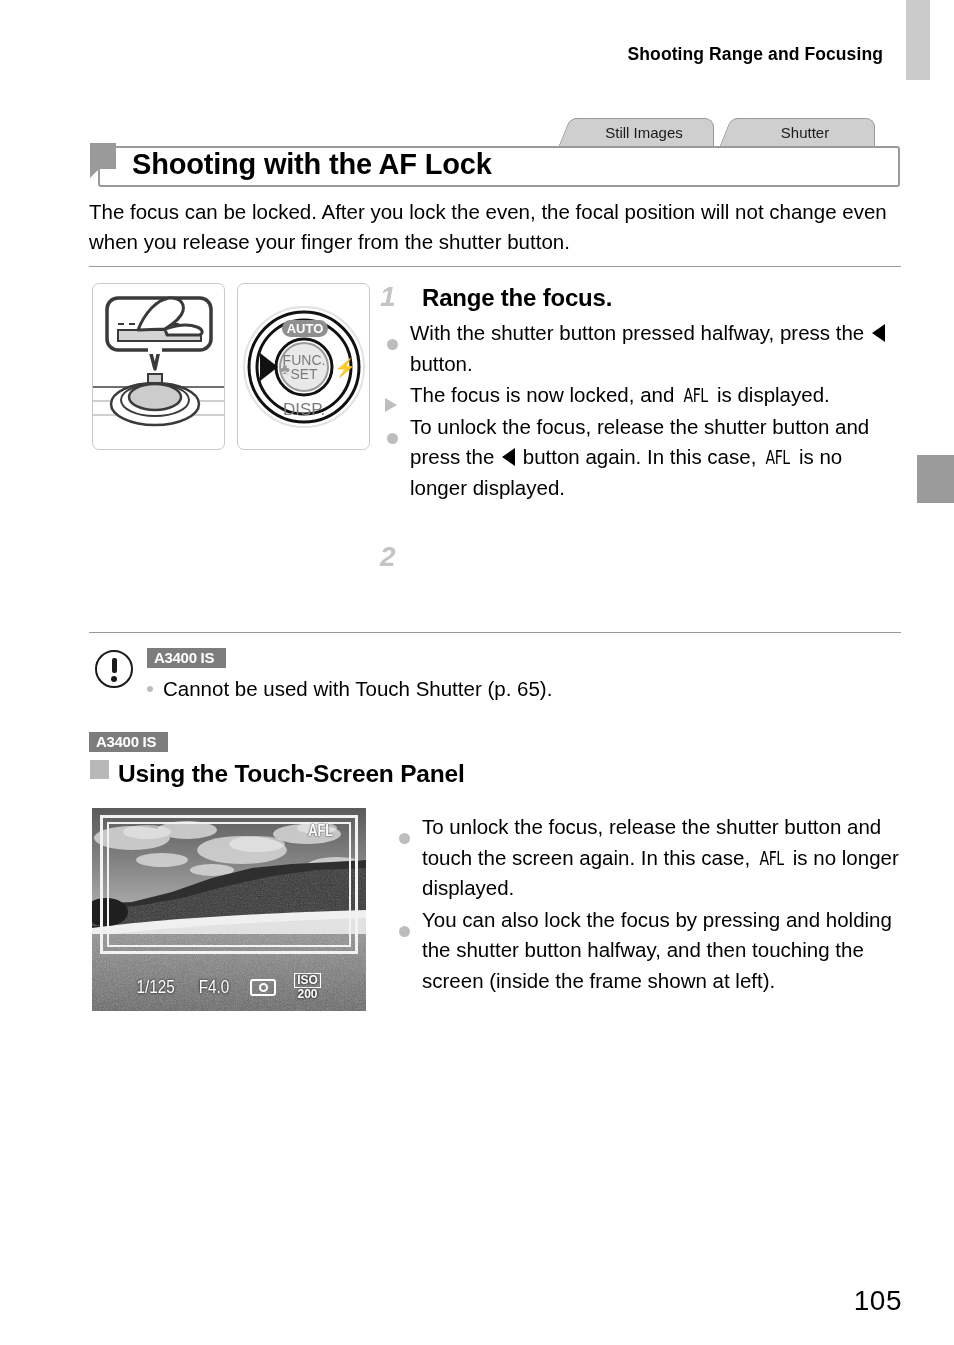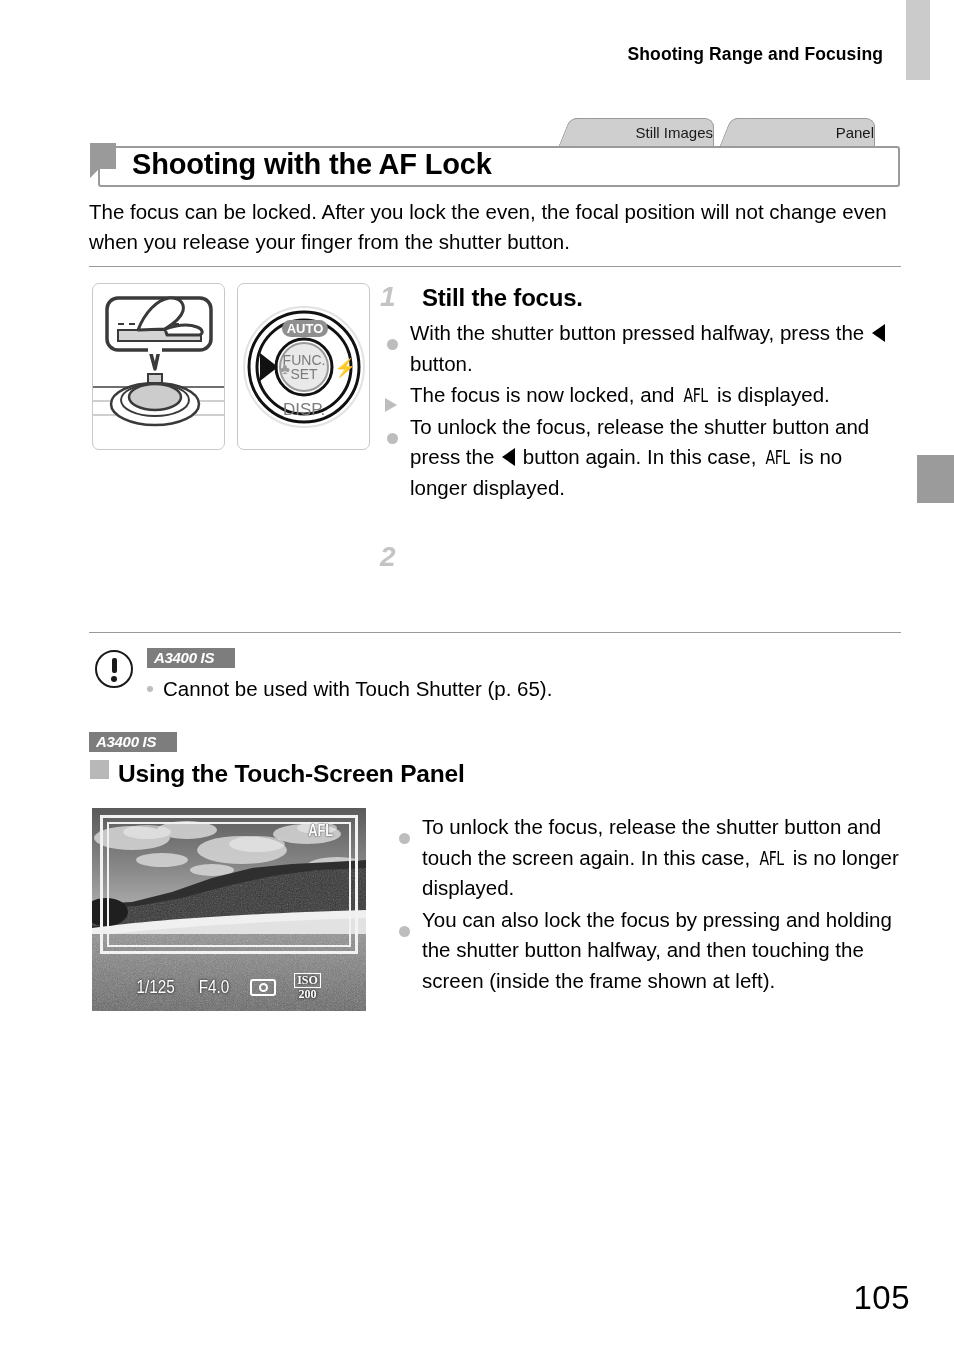--- a/index.html
+++ b/index.html
@@ -58,21 +58,21 @@
     position: absolute;
     top: 0;
     height: 28px;
     background: #cfcfcf;
     border: 1px solid #9a9a9a;
     border-bottom: none;
     border-top-right-radius: 9px;
     border-top-left-radius: 2px;
     font-size: 15px;
     color: #1a1a1a;
-    text-align: right;
+    text-align: center;
     line-height: 27px;
     box-sizing: border-box;
   }
   .mode-tab::before {
     content: "";
     position: absolute;
     left: -11px;
     top: -1px;
     width: 16px;
     height: 29px;
@@ -285,23 +285,22 @@
     margin-left: -3px;
     background: #1a1a1a;
     border-radius: 50%;
   }
   .model-badge {
     display: inline-block;
     background: #7d7d7d;
     color: #ffffff;
     font-size: 15px;
     font-weight: bold;
-    font-style: italic;
     letter-spacing: -0.3px;
-    padding: 1px 21px 2px 7px;
+    padding: 1px 12px 2px 7px;
     line-height: 17px;
   }
   #caution-badge-wrap { position: absolute; left: 55px; top: 0; }
   #caution-bullet {
     position: absolute;
     left: 55px;
     top: 26px;
     display: flex;
     font-size: 20.5px;
     line-height: 30px;
@@ -410,21 +409,20 @@
     position:absolute; left:50%; top:50%;
     width:9px; height:9px; margin:-4.5px 0 0 -4.5px;
     border: 2px solid #fff; border-radius:50%;
     box-sizing: border-box;
   }
   #lcd-iso {
     text-align: center;
     line-height: 13px;
     font-size: 12px;
     font-weight: bold;
-    font-family: Liberation Serif, serif;
   }
   #lcd-iso .iso-label {
     display: block;
     border: 1.5px solid #fff;
     padding: 0 2px;
     font-size: 12px;
   }
   #lcd-iso .iso-value { display: block; font-size: 12px; }
 
   
@@ -432,36 +430,36 @@
     position: absolute;
     top: 808px;
     left: 392px;
     width: 512px;
   }
 
   
   #page-number {
     position: absolute;
     bottom: 28px;
-    right: 44px;
-    font-size: 33px;
+    right: 52px;
+    font-size: 28px;
     letter-spacing: 0.5px;
   }
 </style>
 </head>
 <body>
 
 <div class="side-tab" id="side-tab-top"></div>
 <div class="side-tab" id="side-tab-current"></div>
 
 <div id="running-header">Shooting Range and Focusing</div>
 
 <div id="mode-tabs">
   <div class="mode-tab" id="mode-tab-still">Still Images</div>
-  <div class="mode-tab" id="mode-tab-movies">Panel</div>
+  <div class="mode-tab" id="mode-tab-movies">Shutter</div>
 </div>
 
 <div id="section-title-bar"></div>
 <div id="section-title-marker"></div>
 <div id="section-title-text">Shooting with the AF Lock</div>
 
 <div id="intro-paragraph">The focus can be locked. After you lock the even, the focal position will not change even when you release your finger from the shutter button.</div>
 
 <div class="hrule" id="rule-top"></div>
 
@@ -512,21 +510,21 @@
       <text x="96" y="90" font-family="Liberation Sans, sans-serif" font-size="18" fill="#9a9a9a">⚡</text>
     </svg>
   </div>
 </div>
 
 <div id="steps">
 
   <div class="step" id="step-1">
     <div class="step-head">
       <span class="step-number">1</span>
-      <span class="step-title">Still the focus.</span>
+      <span class="step-title">Range the focus.</span>
     </div>
     <div class="bullets">
         <div class="bullet-row">
           <span class="bullet-mark"><span class="dot-mark"></span></span>
           <span class="bullet-text">With the shutter button pressed halfway, press the <span class="arrow-left"></span> button.</span>
         </div>
         <div class="bullet-row">
           <span class="bullet-mark"><span class="tri-mark"></span></span>
           <span class="bullet-text">The focus is now locked, and <span class="afl-glyph">AFL</span> is displayed.</span>
         </div>

